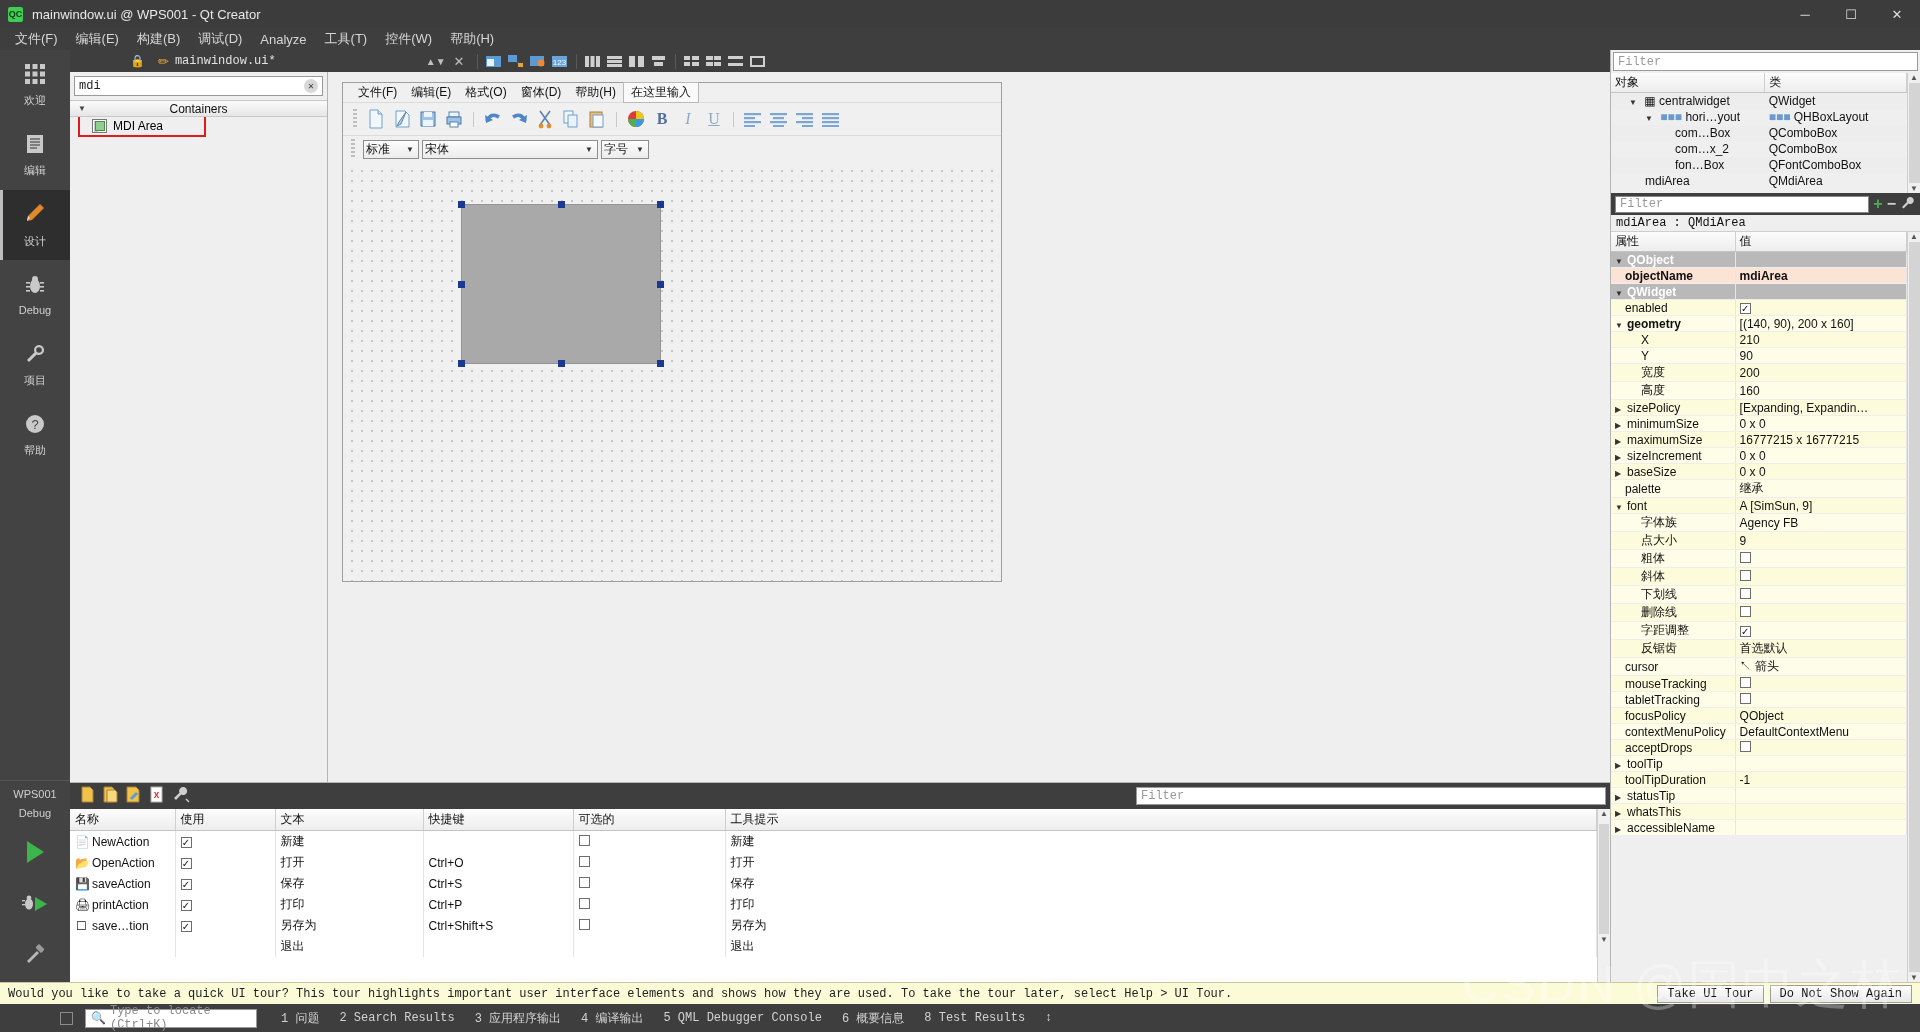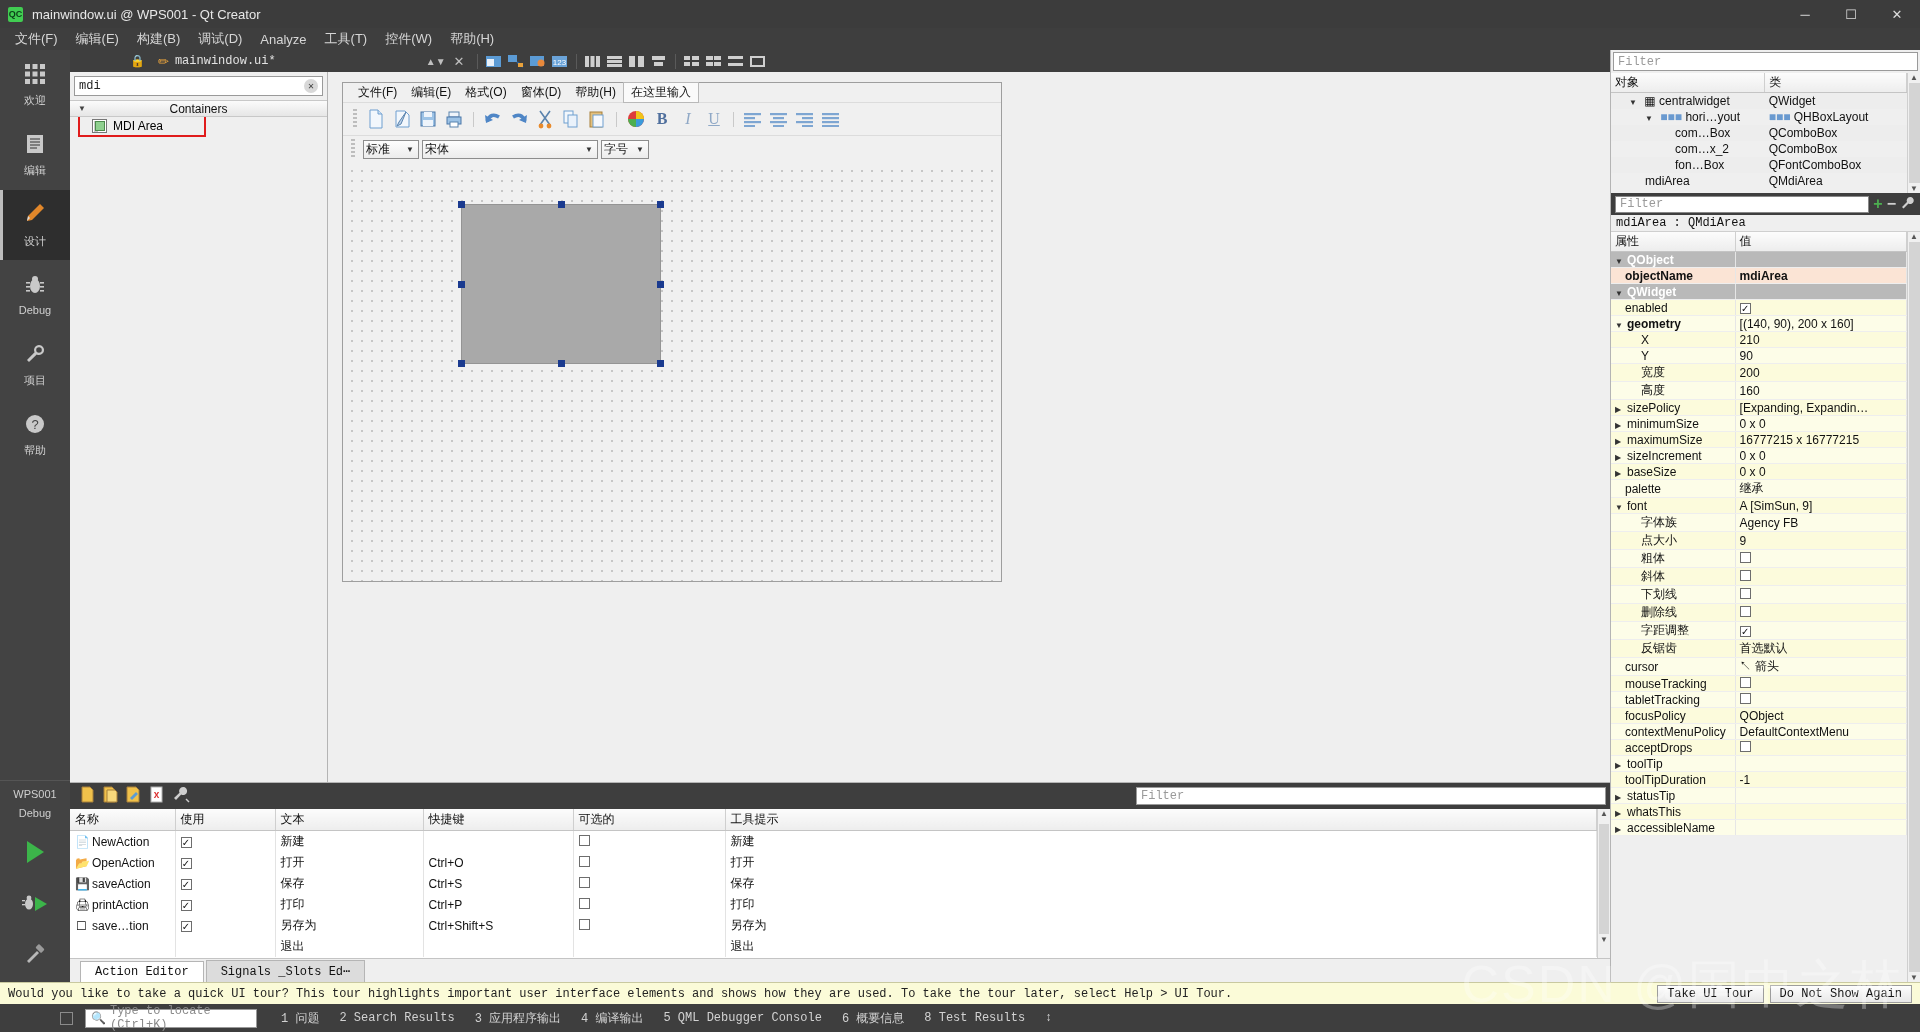--- a/index.html
+++ b/index.html
@@ -792,24 +792,20 @@
             </tbody>
           </table>
         </div>
         <div id="ae-scroll">
           <div style="height:14px;text-align:center;font-size:8px;color:#555">▲</div>
           <div style="height:110px;background:#d4d4d4;margin:1px"></div>
           <div style="height:14px;text-align:center;font-size:8px;color:#555">▼</div>
         </div>
       </div>
 
-      <div id="ae-tabs">
-        <div class="dtab active">Action Editor</div>
-        <div class="dtab">Signals _Slots Ed⋯</div>
-      </div>
     </div>
   </div>
 
   <div id="rightcol">
 
     <div class="filterbar">
       <span>Filter</span>
     </div>
 
     <div id="objtree">

